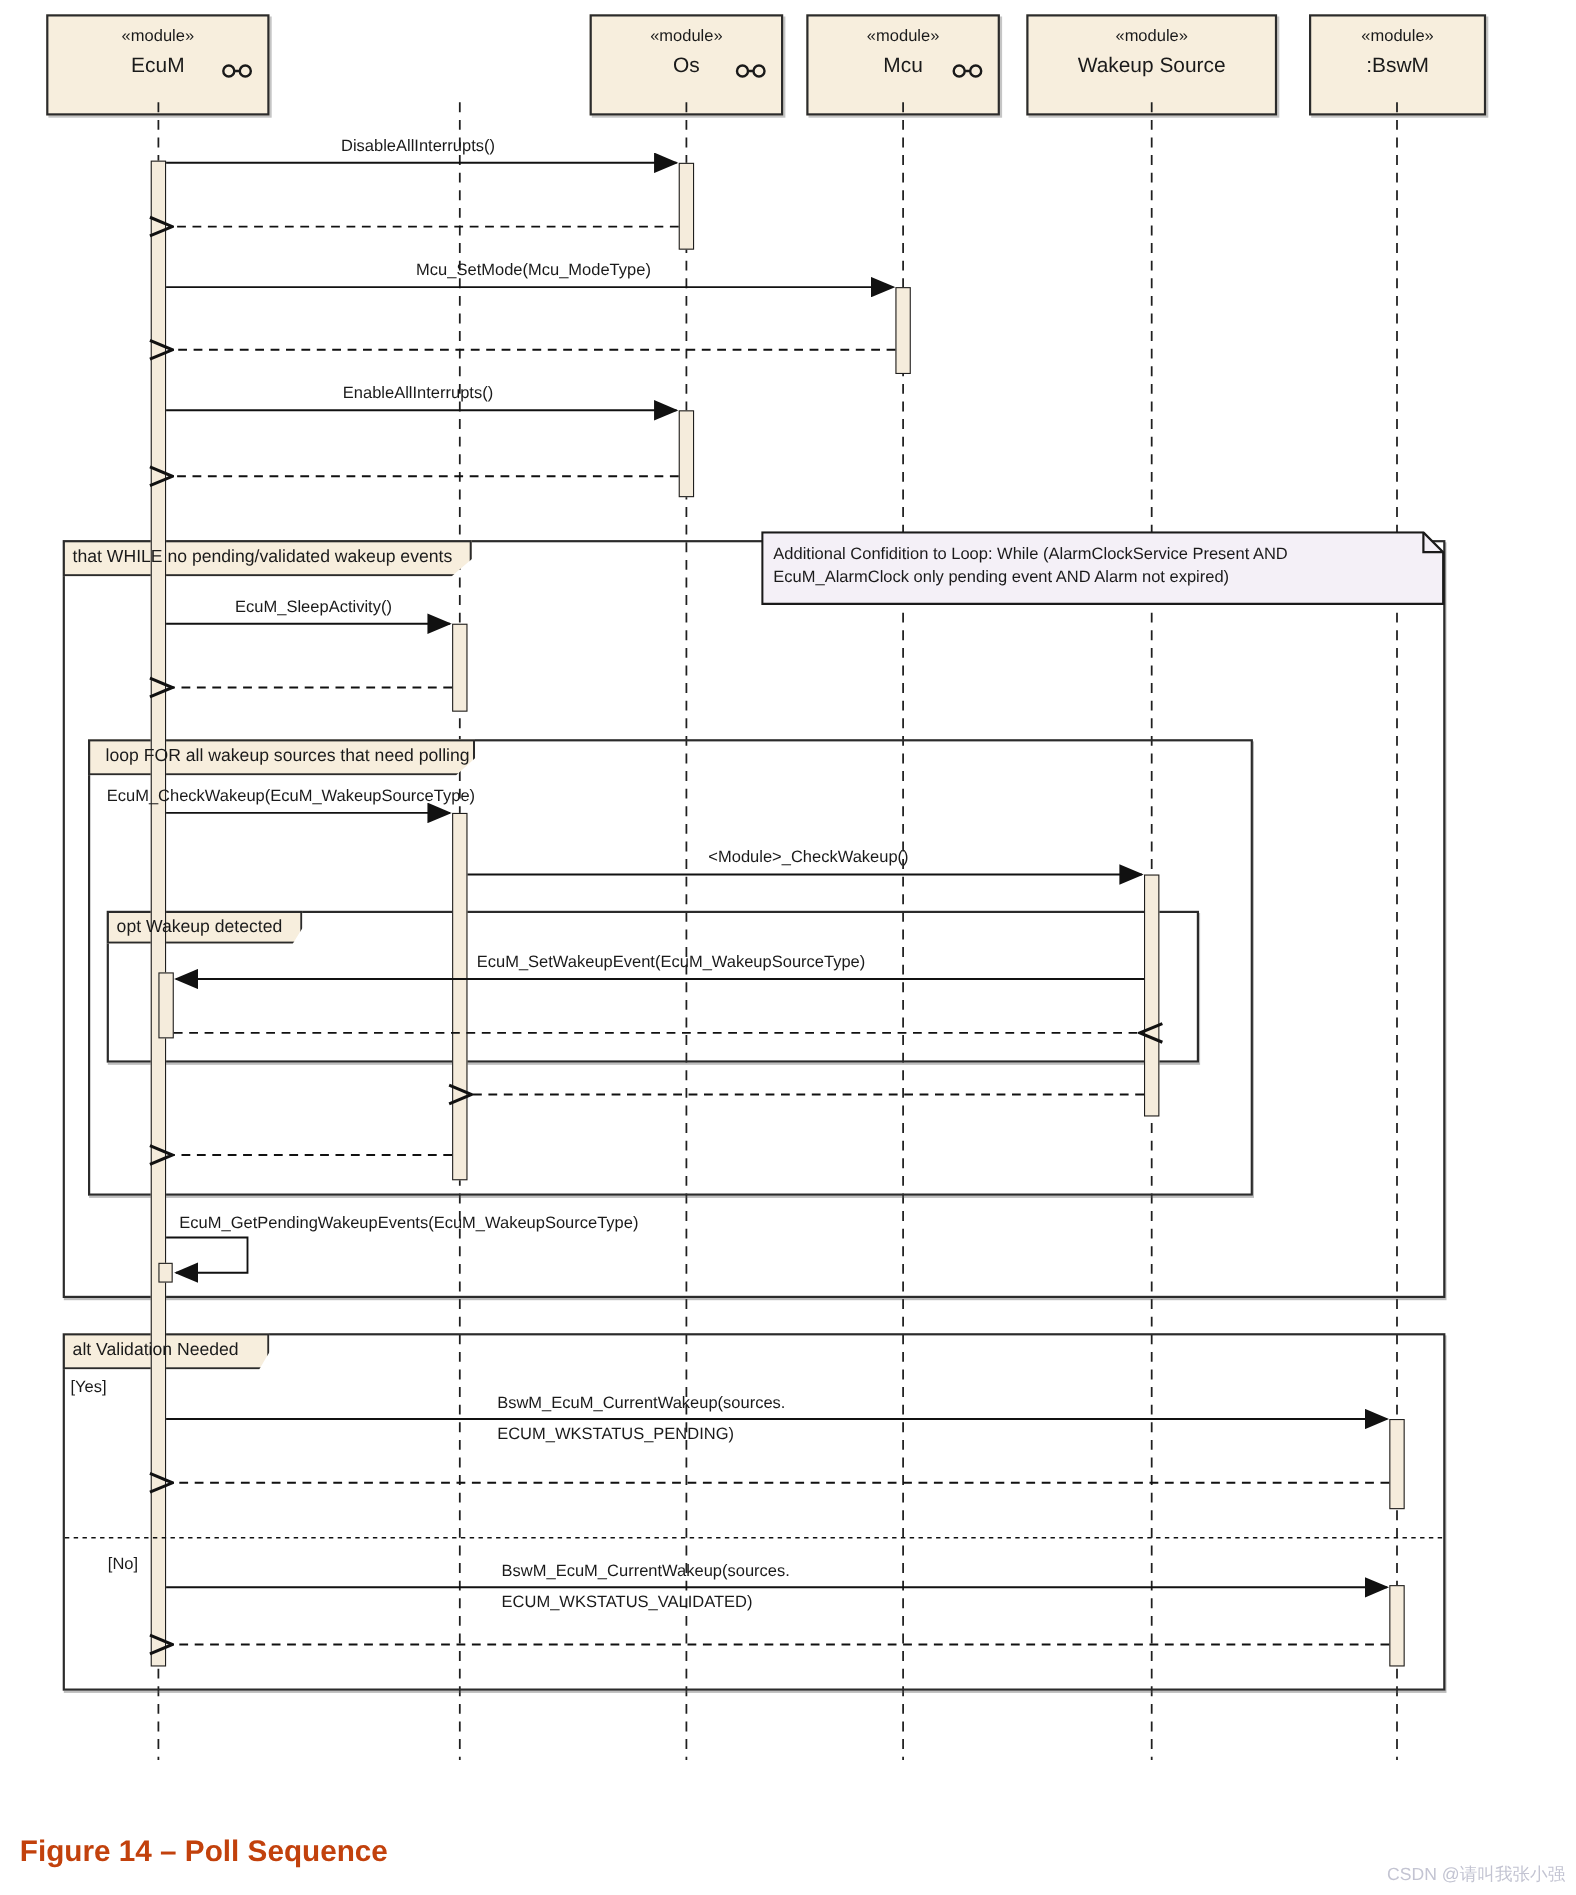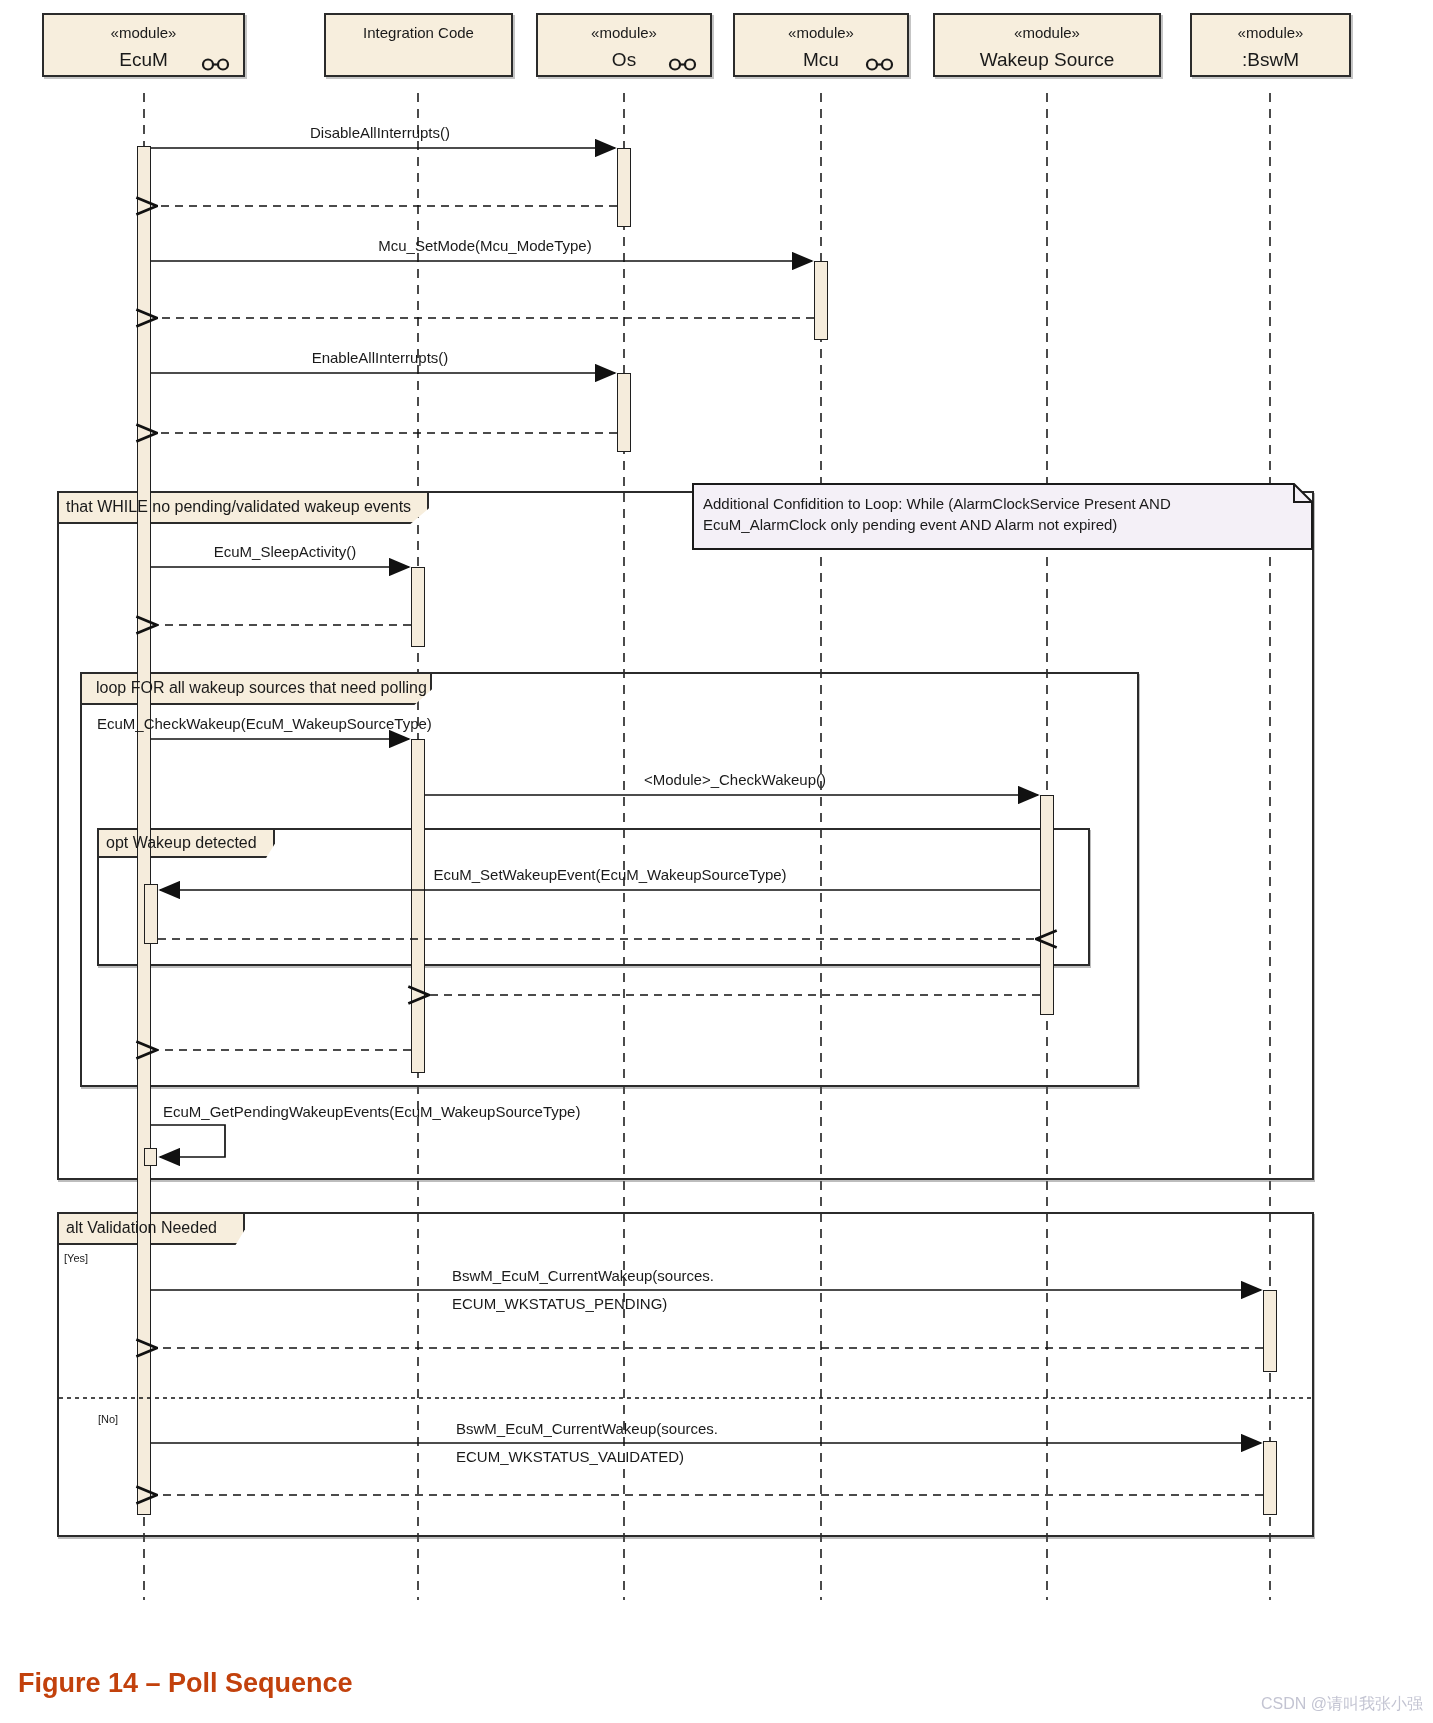--- a/index.html
+++ b/index.html
@@ -1,31 +1,31 @@
 <!DOCTYPE html>
 <html><head>
 <meta charset="utf-8">
 <style>
   html,body{margin:0;padding:0;background:#fff;}
   #stage{position:relative;width:1433px;height:1723px;background:#ffffff;
          font-family:"Liberation Sans",sans-serif;color:#1a1a1a;overflow:hidden;}
-  .hdr{position:absolute;height:64px;background:#F7EEDD;border:2px solid #2b2b2b;
+  .hdr{position:absolute;height:92px;background:#F7EEDD;border:2px solid #2b2b2b;
        box-sizing:border-box;text-align:center;box-shadow:2px 2px 0 rgba(90,90,90,.35);}
   .hdr .l1{margin-top:9px;font-size:15px;}
   .hdr .l2{margin-top:8px;font-size:19px;}
   .comp-ico{position:absolute;right:12px;top:42px;}
   .act{position:absolute;width:14px;background:#F5ECDC;border:1.5px solid #1f1f1f;
        box-sizing:border-box;z-index:6;}
   .frame{position:absolute;border:2px solid #2b2b2b;box-sizing:border-box;z-index:3;
          box-shadow:1px 2px 0 rgba(90,90,90,.4);}
   .band{position:absolute;left:-2px;top:-2px;background:#F7EEDD;border:2px solid #2b2b2b;
         box-sizing:border-box;font-size:16px;padding:6px 0 0 9px;white-space:nowrap;
         clip-path:polygon(0 0,100% 0,100% 52%,95% 100%,0 100%);z-index:4;}
   .band-txt{position:absolute;font-size:16px;white-space:nowrap;z-index:9;}
-  .guard{position:absolute;font-size:11px;z-index:9;}
+  .guard{position:absolute;font-size:15px;z-index:9;}
   .mlab{position:absolute;font-size:15px;white-space:nowrap;z-index:9;}
   .mlab.c{text-align:center;}
   svg.layer{position:absolute;left:0;top:0;z-index:7;}
   svg#lifelines{z-index:1;}
   #note{position:absolute;left:692px;top:483px;width:622px;height:68px;z-index:5;}
   #note .ntxt{position:absolute;left:11px;font-size:15px;white-space:nowrap;z-index:6;}
   #caption{position:absolute;left:18px;top:1668px;font-size:27px;font-weight:bold;color:#c2410c;}
   #watermark{position:absolute;right:10px;top:1694px;font-size:16px;color:#c3c4d2;}
 </style>
 </head>
@@ -45,23 +45,20 @@
   </svg>
 
   <div class="hdr" style="left:42px;top:13px;width:203px;">
     <div class="l1">«module»</div>
     <div class="l2">EcuM</div>
     <svg class="comp-ico" width="30" height="15">
       <circle cx="7" cy="7.5" r="5" fill="none" stroke="#1a1a1a" stroke-width="2.2"></circle>
       <line x1="12" y1="7.5" x2="17" y2="7.5" stroke="#1a1a1a" stroke-width="2.2"></line>
       <circle cx="22" cy="7.5" r="5" fill="none" stroke="#1a1a1a" stroke-width="2.2"></circle>
     </svg>
-  </div>
-  <div class="hdr" style="left:324px;top:13px;width:189px;">
-    <div class="l1">Integration Code</div>
   </div>
   <div class="hdr" style="left:536px;top:13px;width:176px;">
     <div class="l1">«module»</div>
     <div class="l2">Os</div>
     <svg class="comp-ico" width="30" height="15">
       <circle cx="7" cy="7.5" r="5" fill="none" stroke="#1a1a1a" stroke-width="2.2"></circle>
       <line x1="12" y1="7.5" x2="17" y2="7.5" stroke="#1a1a1a" stroke-width="2.2"></line>
       <circle cx="22" cy="7.5" r="5" fill="none" stroke="#1a1a1a" stroke-width="2.2"></circle>
     </svg>
   </div>

